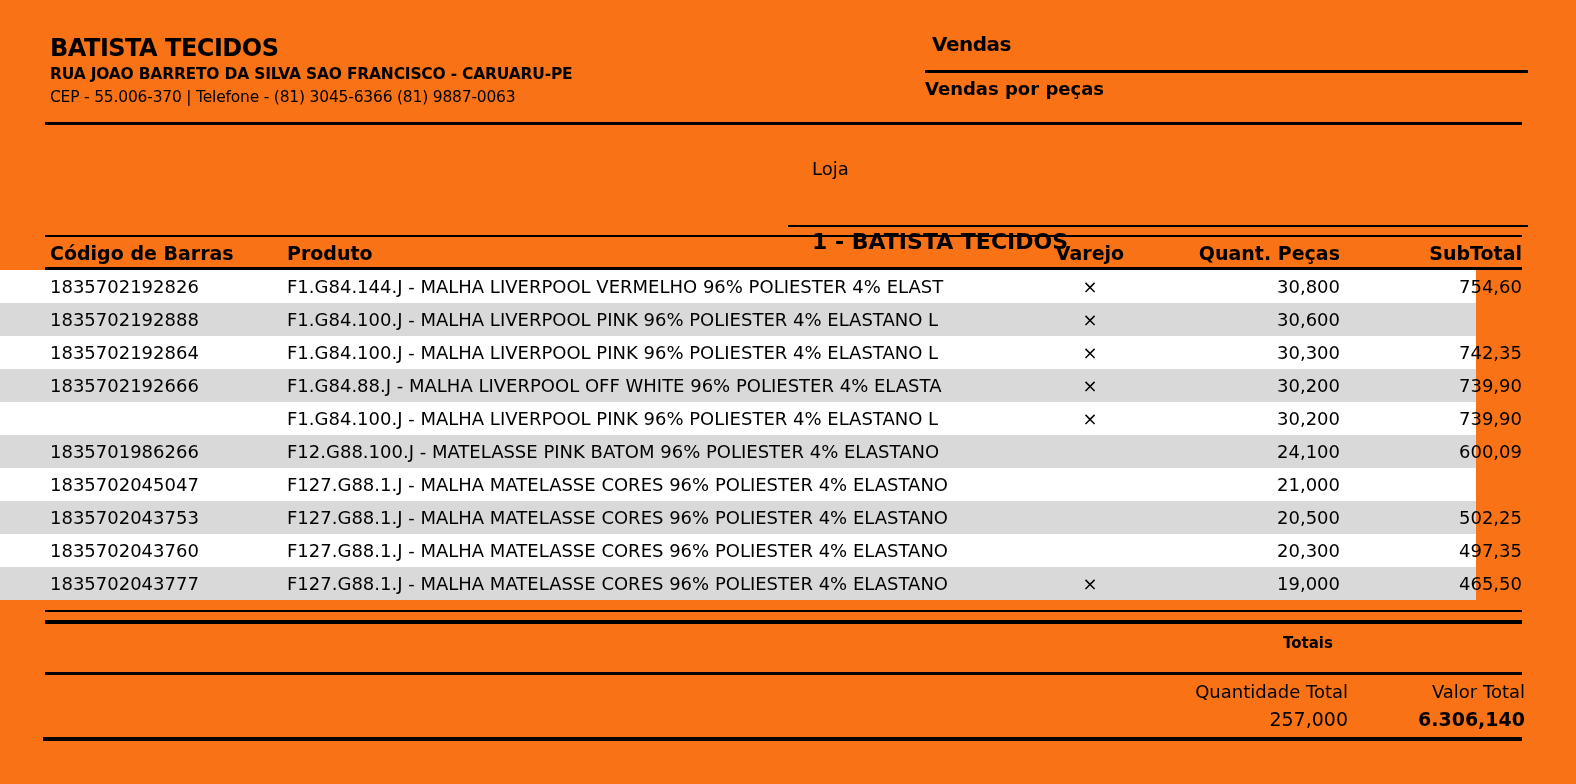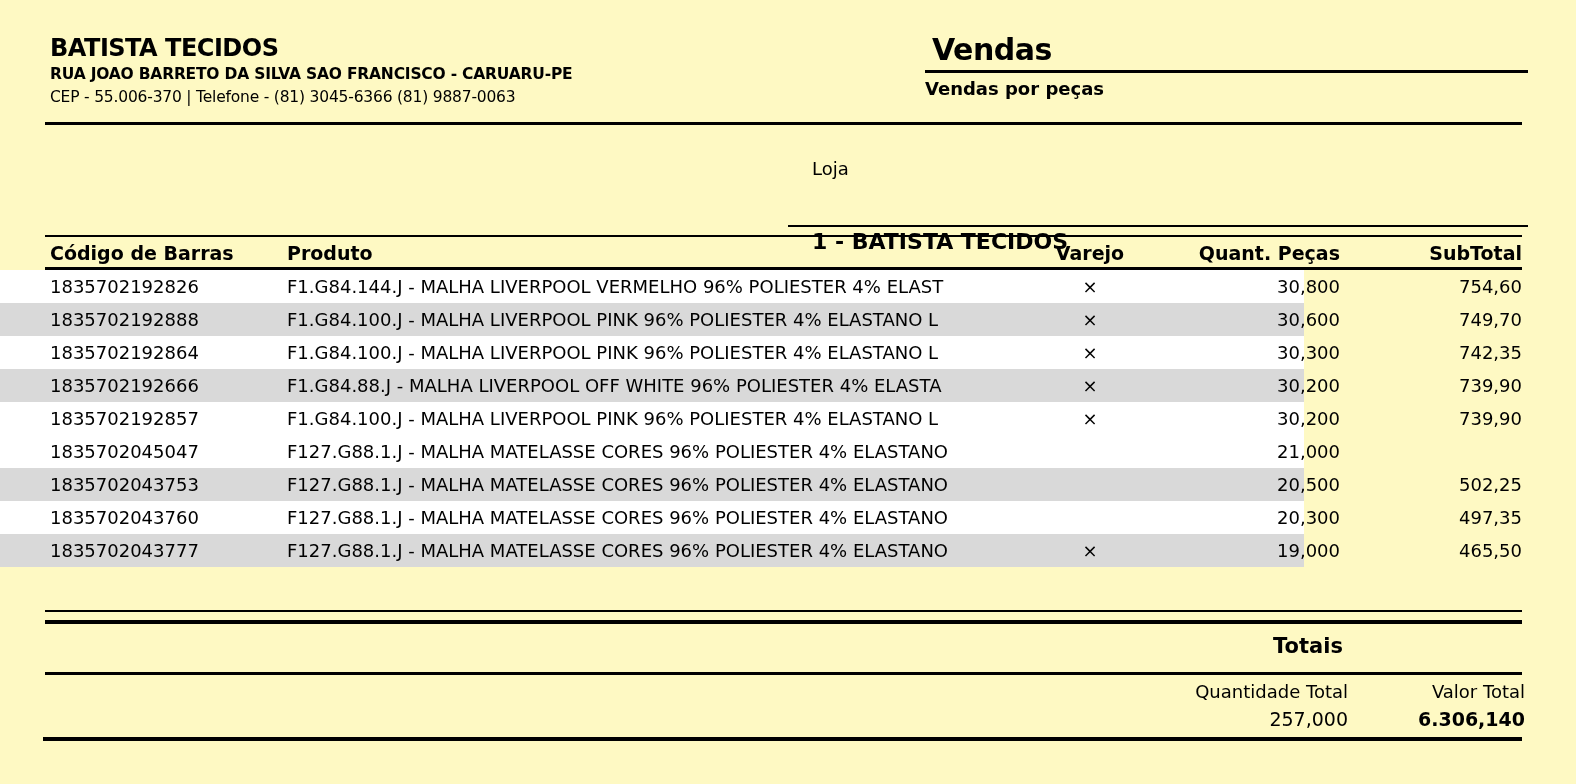--- a/index.html
+++ b/index.html
@@ -9,65 +9,65 @@
     width: 1576px;
     height: 784px;
     overflow: hidden;
     font-family: "DejaVu Sans", "Liberation Sans", sans-serif;
     color: #000000;
   }
   .page {
     position: relative;
     width: 1576px;
     height: 784px;
-    background: #fef9c3;
+    background: #f97316;
   }
   .abs { position: absolute; }
   .rule { position: absolute; background: #000000; }
 
   
   .company-name   { left: 50px;  top: 34px;  font-size: 24px; font-weight: bold; letter-spacing: -0.5px; }
   .company-addr   { left: 50px;  top: 65px;  font-size: 15.5px; font-weight: bold; letter-spacing: -0.2px; }
   .company-cep    { left: 50px;  top: 88px;  font-size: 15.5px; font-weight: normal; letter-spacing: -0.2px; }
-  .report-title   { left: 932px; top: 32px;  font-size: 30px; font-weight: bold; letter-spacing: -0.5px; }
+  .report-title   { left: 932px; top: 32px;  font-size: 20px; font-weight: bold; letter-spacing: -0.5px; }
   .title-underline{ left: 925px; top: 70px;  width: 603px;  height: 3px; }
   .report-subtitle{ left: 925px; top: 78px;  width: 597px;  font-size: 18px; font-weight: bold; }
   .header-divider { left: 45px;  top: 122px; width: 1477px; height: 3px; }
 
   
   .store-label    { left: 812px; top: 158px; font-size: 18px; }
   .store-name     { left: 812px; top: 184px; font-size: 22px; font-weight: bold; margin-top: 45px; }
   .store-underline{ left: 788px; top: 225px; width: 740px; height: 2px; }
 
   
   .table-top-line    { left: 45px; top: 235px; width: 1477px; height: 2px; }
   .table-header-row  { left: 0;   top: 239px; width: 1576px; height: 28px; }
   .table-header-row .cell { font-weight: bold; font-size: 19px; line-height: 28px; }
   .header-bottom-line{ left: 45px; top: 267px; width: 1477px; height: 3px; }
   .table-rows        { left: 0;   top: 270px; width: 1576px; }
-  .table-row         { position: relative; width: 1304px; height: 33px; background: #ffffff; }
+  .table-row         { position: relative; width: 1476px; height: 33px; background: #ffffff; }
   .table-row.stripe  { background: var(--stripe, #d9d9d9); }
   .cell {
     position: absolute;
     top: 0;
     height: 100%;
     line-height: 33px;
     font-size: 18px;
     white-space: nowrap;
   }
   .cell-barcode  { left: 50px;   width: 232px; }
   .cell-product  { left: 287px;  width: 750px; overflow: hidden; }
   .cell-retail   { left: 1040px; width: 100px; text-align: center; }
   .cell-quantity { left: 1140px; width: 200px; text-align: right; }
   .cell-subtotal { left: 1322px; width: 200px; text-align: right; }
 
   
   .totals-line-thin  { left: 45px; top: 610px; width: 1477px; height: 2px; }
   .totals-line-thick { left: 45px; top: 620px; width: 1477px; height: 4px; }
-  .totals-title      { left: 1208px; top: 634px; width: 200px; text-align: center; font-size: 21px; font-weight: bold; }
+  .totals-title      { left: 1208px; top: 634px; width: 200px; text-align: center; font-size: 15px; font-weight: bold; }
   .totals-divider    { left: 45px; top: 672px; width: 1477px; height: 3px; }
   .totals-qty-label  { left: 1148px; top: 681px; width: 200px; text-align: right; font-size: 18px; }
   .totals-val-label  { left: 1375px; top: 681px; width: 150px; text-align: right; font-size: 18px; }
   .totals-qty-value  { left: 1148px; top: 708px; width: 200px; text-align: right; font-size: 19px; font-weight: normal; }
   .totals-val-value  { left: 1325px; top: 708px; width: 200px; text-align: right; font-size: 19px; font-weight: bold; }
   .bottom-line       { left: 43px; top: 737px; width: 1479px; height: 4px; }
 </style>
 </head>
 <body>
 
@@ -104,42 +104,47 @@
       <div class="cell cell-product">F1.G84.144.J - MALHA LIVERPOOL VERMELHO 96% POLIESTER 4% ELAST</div>
       <div class="cell cell-retail">×</div>
       <div class="cell cell-quantity">30,800</div>
       <div class="cell cell-subtotal">754,60</div>
     </div>
       <div class="table-row stripe">
       <div class="cell cell-barcode">1835702192888</div>
       <div class="cell cell-product">F1.G84.100.J - MALHA LIVERPOOL PINK 96% POLIESTER 4% ELASTANO L</div>
       <div class="cell cell-retail">×</div>
       <div class="cell cell-quantity">30,600</div>
-      <div class="cell cell-subtotal">749,70</div>
     </div>
       <div class="table-row">
       <div class="cell cell-barcode">1835702192864</div>
       <div class="cell cell-product">F1.G84.100.J - MALHA LIVERPOOL PINK 96% POLIESTER 4% ELASTANO L</div>
       <div class="cell cell-retail">×</div>
       <div class="cell cell-quantity">30,300</div>
       <div class="cell cell-subtotal">742,35</div>
     </div>
       <div class="table-row stripe">
       <div class="cell cell-barcode">1835702192666</div>
       <div class="cell cell-product">F1.G84.88.J - MALHA LIVERPOOL OFF WHITE 96% POLIESTER 4% ELASTA</div>
       <div class="cell cell-retail">×</div>
       <div class="cell cell-quantity">30,200</div>
       <div class="cell cell-subtotal">739,90</div>
     </div>
       <div class="table-row">
-      <div class="cell cell-barcode">1835702192857</div>
       <div class="cell cell-product">F1.G84.100.J - MALHA LIVERPOOL PINK 96% POLIESTER 4% ELASTANO L</div>
       <div class="cell cell-retail">×</div>
       <div class="cell cell-quantity">30,200</div>
       <div class="cell cell-subtotal">739,90</div>
+    </div>
+      <div class="table-row stripe">
+      <div class="cell cell-barcode">1835701986266</div>
+      <div class="cell cell-product">F12.G88.100.J - MATELASSE PINK BATOM 96% POLIESTER 4% ELASTANO</div>
+      <div class="cell cell-retail"></div>
+      <div class="cell cell-quantity">24,100</div>
+      <div class="cell cell-subtotal">600,09</div>
     </div>
       <div class="table-row">
       <div class="cell cell-barcode">1835702045047</div>
       <div class="cell cell-product">F127.G88.1.J - MALHA MATELASSE CORES 96% POLIESTER 4% ELASTANO</div>
       <div class="cell cell-retail"></div>
       <div class="cell cell-quantity">21,000</div>
     </div>
       <div class="table-row stripe">
       <div class="cell cell-barcode">1835702043753</div>
       <div class="cell cell-product">F127.G88.1.J - MALHA MATELASSE CORES 96% POLIESTER 4% ELASTANO</div>

